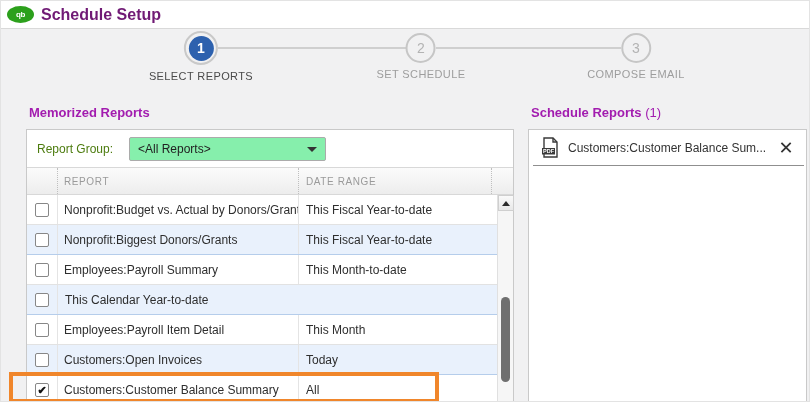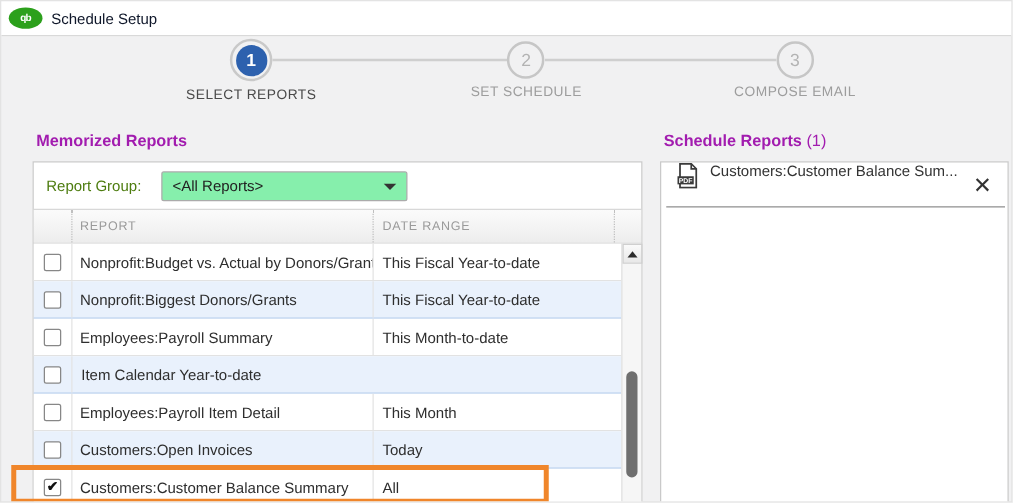--- a/index.html
+++ b/index.html
@@ -12,21 +12,21 @@
   .titlebar {
     position:absolute; left:0; top:0; width:810px; height:28px;
     background:#ffffff; border-bottom:1px solid #d9d9d9;
     display:flex; align-items:center; padding-left:6px;
   }
   .qb-icon {
     width:27px; height:17px; border-radius:50%; background:#2CA01C;
     color:#fff; font-size:8px; font-weight:bold; display:flex;
     align-items:center; justify-content:center; letter-spacing:-0.5px;
   }
-  .win-title { margin-left:7px; font-size:12px; font-weight:400; color:#0f172a; }
+  .win-title { margin-left:7px; font-size:16px; font-weight:700; color:#701a75; }
   
   .connector { position:absolute; height:2px; background:#cfcfcf; top:46px; }
   .c1 { left:217px; width:188px; }
   .c2 { left:435px; width:185px; }
   .step { position:absolute; display:flex; flex-direction:column; align-items:center; transform:translateX(-50%); }
   .step .circle-outer {
     width:34px; height:34px; border:2px solid #c9c9c9; border-radius:50%;
     display:flex; align-items:center; justify-content:center; background:#f1f1f2;
   }
   .step.active .circle-inner {
@@ -95,21 +95,21 @@
   
   .annotation {
     position:absolute; left:8px; top:371px; width:430px; height:31px;
     border:4px solid #F0862B; pointer-events:none;
   }
   
   .right-box {
     position:absolute; left:527px; top:128px; width:279px; height:274px;
     background:#fff; border:1px solid #c9c9c9;
   }
-  .sel-item { position:absolute; left:0; top:0; width:100%; height:35px; display:flex; }
+  .sel-item { position:absolute; left:0; top:0; width:100%; height:35px; display:flex; align-items:center; }
   .sel-item .pdf-wrap { margin-left:12px; display:flex; }
   .sel-name { margin-left:8px; font-size:12px; color:#333; white-space:nowrap; overflow:hidden; width:200px; }
   .sel-close {
     position:absolute; right:8px; top:6px; width:24px; height:24px;
     font-size:18px; font-weight:300; color:#333; display:flex; align-items:center; justify-content:center; cursor:pointer;
   }
   .sel-divider { position:absolute; left:4px; top:35px; width:271px; height:1px; background:#8f8f8f; }
 </style>
 </head>
 <body>
@@ -183,21 +183,21 @@
         <div class="tc tc-check">
             <span class="checkbox"></span>
           </div>
         <div class="tc tc-report">Employees:Payroll Summary</div>
         <div class="tc tc-date">This Month-to-date</div>
       </div>
       <div class="trow">
         <div class="tc tc-check">
             <span class="checkbox"></span>
           </div>
-        <div class="tc tc-date">Item Calendar Year-to-date</div>
+        <div class="tc tc-date">This Calendar Year-to-date</div>
       </div>
       <div class="trow">
         <div class="tc tc-check">
             <span class="checkbox"></span>
           </div>
         <div class="tc tc-report">Employees:Payroll Item Detail</div>
         <div class="tc tc-date">This Month</div>
       </div>
       <div class="trow">
         <div class="tc tc-check">

